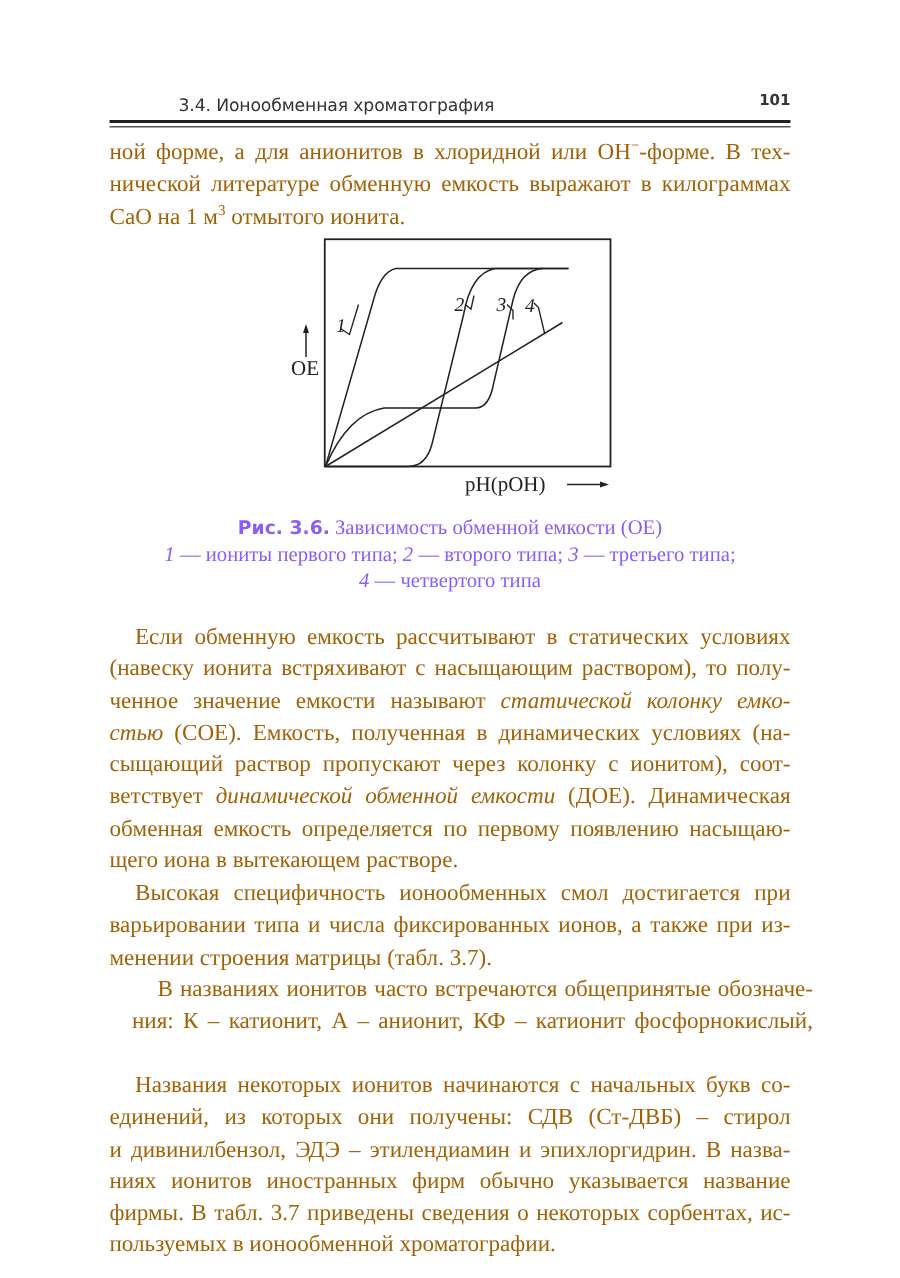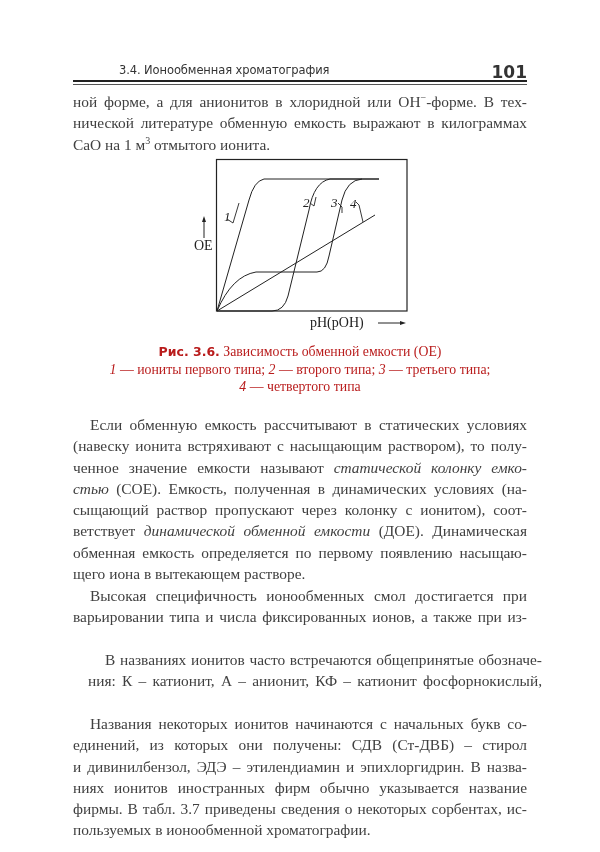--- a/index.html
+++ b/index.html
@@ -1,32 +1,32 @@
 <!DOCTYPE html>
 <html><head>
 <meta charset="utf-8">
 <style>
   html, body { margin:0; padding:0; background:#ffffff; }
   body { width:600px; height:852px; position:relative; overflow:hidden; color:#222; }
   .page { position:absolute; left:0; top:0; width:600px; height:852px; }
   .running-head { position:absolute; left:73px; top:61px; width:454px; height:18px;
     font-family:"DejaVu Sans", sans-serif; font-size:11.5px; color:#333; }
   .running-head .sec { position:absolute; left:0; top:2px; letter-spacing:-0.1px;margin-left:46px; }
-  .running-head .num { position:absolute; right:0; top:1px; font-weight:bold; font-size:17px; }
+  .running-head .num { position:absolute; right:0; top:1px; font-weight:bold; font-size:10px; }
   .rule-thick { position:absolute; left:73px; top:80px; width:454px; height:2px; background:#222; }
   .rule-thin { position:absolute; left:73px; top:84px; width:454px; height:1px; background:#555; }
   .body-text { position:absolute; left:73px; width:454px; font-family:"Liberation Serif", "DejaVu Serif", serif;
-    font-size:15.4px; line-height:21.3px; color:#404040; text-align:justify; }
+    font-size:15.4px; line-height:21.3px; color:#a16207; text-align:justify; }
   .line { display:block; text-align:justify; text-align-last:justify; white-space:nowrap; }
   .line.last { text-align-last:left; }
   em { font-style:italic; }
   sup { font-size:10px; line-height:0; vertical-align:6px; }
   .figure { position:absolute; left:180px; top:150px; width:250px; height:190px; }
   .caption { position:absolute; left:73px; top:343px; width:454px; text-align:center;
-    font-family:"Liberation Serif", "DejaVu Serif", serif; font-size:13.8px; line-height:17.5px; color:#b91c1c; }
+    font-family:"Liberation Serif", "DejaVu Serif", serif; font-size:13.8px; line-height:17.5px; color:#8b5cf6; }
   .caption .fig-label { font-family:"DejaVu Sans", sans-serif; font-weight:bold; font-size:12.5px; }
   .caption .n { font-style:italic; }
   svg text { font-family:"Liberation Serif", "DejaVu Serif", serif; }
 </style>
 </head>
 <body>
 
 <div class="page">
 
   <div class="running-head">
@@ -84,20 +84,21 @@
     <span class="line"><em>стью</em><span> (СОЕ). Емкость, полученная в динамических условиях (на-</span></span>
     <span class="line">сыщающий раствор пропускают через колонку с ионитом), соот-</span>
     <span class="line"><span>ветствует </span><em>динамической обменной емкости</em><span> (ДОЕ). Динамическая</span></span>
     <span class="line">обменная емкость определяется по первому появлению насыщаю-</span>
     <span class="line last">щего иона в вытекающем растворе.</span>
   </div>
 
   <div class="body-text" style="top:585px;">
     <span class="line" style="padding-left:17px;">Высокая специфичность ионообменных смол достигается при</span>
     <span class="line">варьировании типа и числа фиксированных ионов, а также при из-</span>
+    <span class="line last">менении строения матрицы (табл. 3.7).</span>
   </div>
 
   <div class="body-text" style="top:649px;margin-left:15px;">
     <span class="line" style="padding-left:17px;">В названиях ионитов часто встречаются общепринятые обозначе-</span>
     <span class="line">ния: К – катионит, А – анионит, КФ – катионит фосфорнокислый,</span>
   </div>
 
   <div class="body-text" style="top:713px;">
     <span class="line" style="padding-left:17px;">Названия некоторых ионитов начинаются с начальных букв со-</span>
     <span class="line">единений, из которых они получены: СДВ (Ст-ДВБ) – стирол</span>

